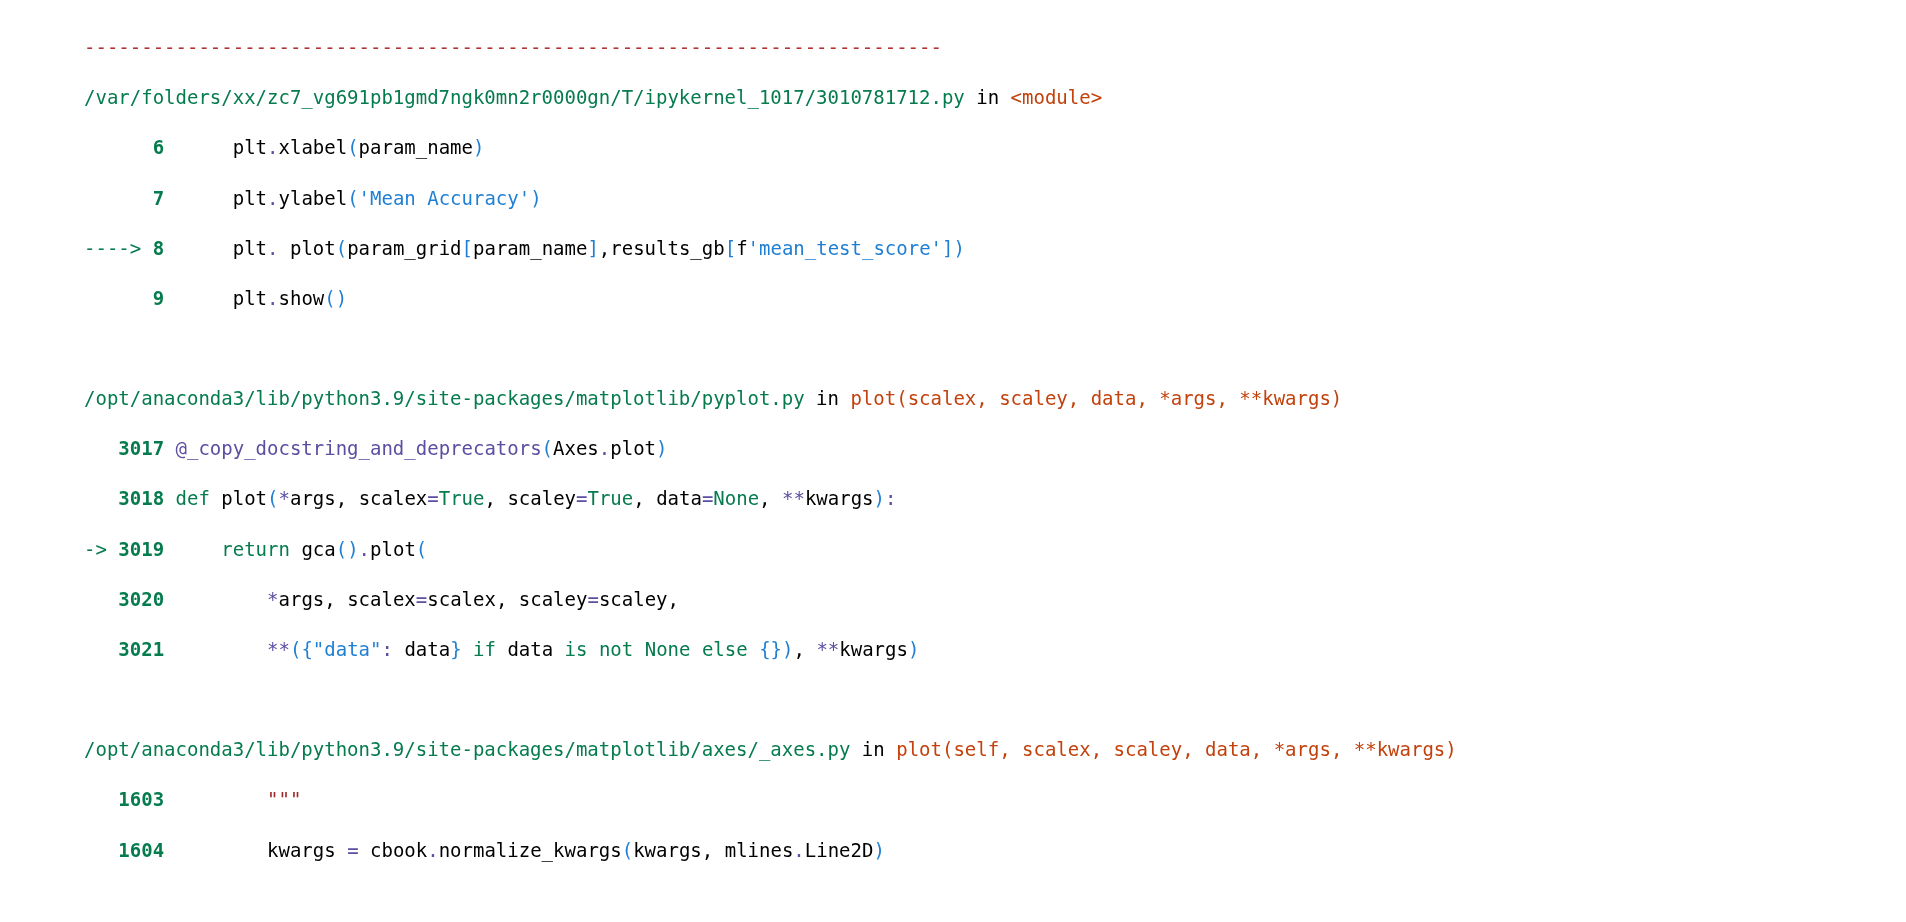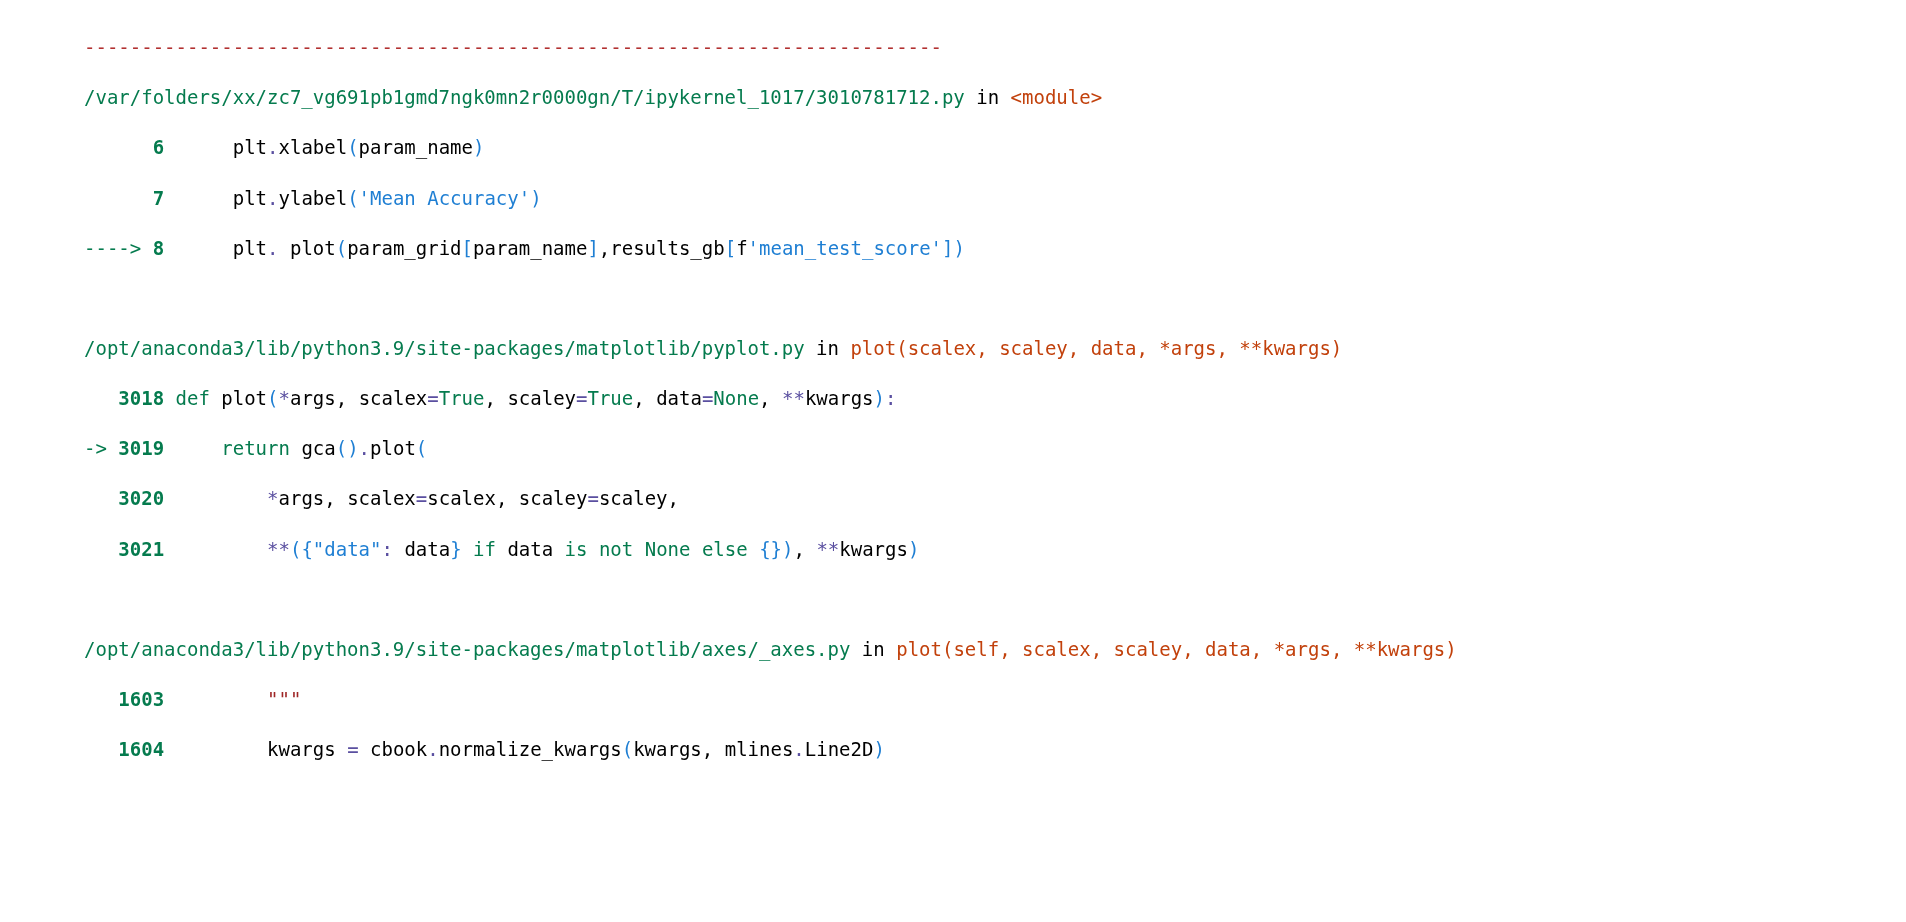--- a/index.html
+++ b/index.html
@@ -31,22 +31,24 @@
 </style>
 </head>
 <body>
 
 <div class="output">
 <span class="row"><span class="dashes">---------------------------------------------------------------------------</span></span>
 <span class="row"><span class="path">/var/folders/xx/zc7_vg691pb1gmd7ngk0mn2r0000gn/T/ipykernel_1017/3010781712.py</span><span class="black"> in </span><span class="func">&lt;module&gt;</span></span>
 <span class="row"><span class="arrow-g">      </span><span class="lineno">6 </span><span class="black">     plt</span><span class="op">.</span><span class="black">xlabel</span><span class="paren">(</span><span class="black">param_name</span><span class="paren">)</span></span>
 <span class="row"><span class="arrow-g">      </span><span class="lineno">7 </span><span class="black">     plt</span><span class="op">.</span><span class="black">ylabel</span><span class="paren">(</span><span class="str">'Mean Accuracy'</span><span class="paren">)</span></span>
 <span class="row"><span class="arrow-g">----&gt; </span><span class="lineno">8 </span><span class="black">     plt</span><span class="op">.</span><span class="black"> plot</span><span class="paren">(</span><span class="black">param_grid</span><span class="paren">[</span><span class="black">param_name</span><span class="paren">]</span><span class="black">,</span><span class="black">results_gb</span><span class="paren">[</span><span class="black">f</span><span class="str">'mean_test_score'</span><span class="paren">]</span><span class="paren">)</span></span>
+<span class="row"><span class="arrow-g">      </span><span class="lineno">9 </span><span class="black">     plt</span><span class="op">.</span><span class="black">show</span><span class="paren">(</span><span class="paren">)</span></span>
 <span class="row"> </span>
 <span class="row"><span class="path">/opt/anaconda3/lib/python3.9/site-packages/matplotlib/pyplot.py</span><span class="black"> in </span><span class="func">plot</span><span class="func">(scalex, scaley, data, *args, **kwargs)</span></span>
+<span class="row"><span class="arrow-g">   </span><span class="lineno">3017 </span><span class="op">@_copy_docstring_and_deprecators</span><span class="paren">(</span><span class="black">Axes</span><span class="op">.</span><span class="black">plot</span><span class="paren">)</span></span>
 <span class="row"><span class="arrow-g">   </span><span class="lineno">3018 </span><span class="kw">def</span><span class="black"> plot</span><span class="paren">(</span><span class="op">*</span><span class="black">args</span><span class="black">,</span><span class="black"> scalex</span><span class="op">=</span><span class="bool">True</span><span class="black">,</span><span class="black"> scaley</span><span class="op">=</span><span class="bool">True</span><span class="black">,</span><span class="black"> data</span><span class="op">=</span><span class="bool">None</span><span class="black">,</span><span class="black"> </span><span class="op">**</span><span class="black">kwargs</span><span class="paren">)</span><span class="op">:</span></span>
 <span class="row"><span class="arrow-g">-&gt; </span><span class="lineno">3019 </span><span class="black">    </span><span class="kw">return</span><span class="black"> gca</span><span class="paren">(</span><span class="paren">)</span><span class="op">.</span><span class="black">plot</span><span class="paren">(</span></span>
 <span class="row"><span class="arrow-g">   </span><span class="lineno">3020 </span><span class="black">        </span><span class="op">*</span><span class="black">args</span><span class="black">,</span><span class="black"> scalex</span><span class="op">=</span><span class="black">scalex</span><span class="black">,</span><span class="black"> scaley</span><span class="op">=</span><span class="black">scaley</span><span class="black">,</span></span>
 <span class="row"><span class="arrow-g">   </span><span class="lineno">3021 </span><span class="black">        </span><span class="op">**</span><span class="paren">(</span><span class="paren">{</span><span class="str">"data"</span><span class="op">:</span><span class="black"> data</span><span class="paren">}</span><span class="black"> </span><span class="kw">if</span><span class="black"> data </span><span class="kw">is</span><span class="black"> </span><span class="kw">not</span><span class="black"> </span><span class="bool">None</span><span class="black"> </span><span class="kw">else</span><span class="black"> </span><span class="paren">{</span><span class="paren">}</span><span class="paren">)</span><span class="black">,</span><span class="black"> </span><span class="op">**</span><span class="black">kwargs</span><span class="paren">)</span></span>
 <span class="row"> </span>
 <span class="row"><span class="path">/opt/anaconda3/lib/python3.9/site-packages/matplotlib/axes/_axes.py</span><span class="black"> in </span><span class="func">plot</span><span class="func">(self, scalex, scaley, data, *args, **kwargs)</span></span>
 <span class="row"><span class="arrow-g">   </span><span class="lineno">1603 </span><span class="black">        </span><span class="docq">"""</span></span>
 <span class="row"><span class="arrow-g">   </span><span class="lineno">1604 </span><span class="black">        kwargs </span><span class="op">=</span><span class="black"> cbook</span><span class="op">.</span><span class="black">normalize_kwargs</span><span class="paren">(</span><span class="black">kwargs</span><span class="black">,</span><span class="black"> mlines</span><span class="op">.</span><span class="black">Line2D</span><span class="paren">)</span></span>
 
 

